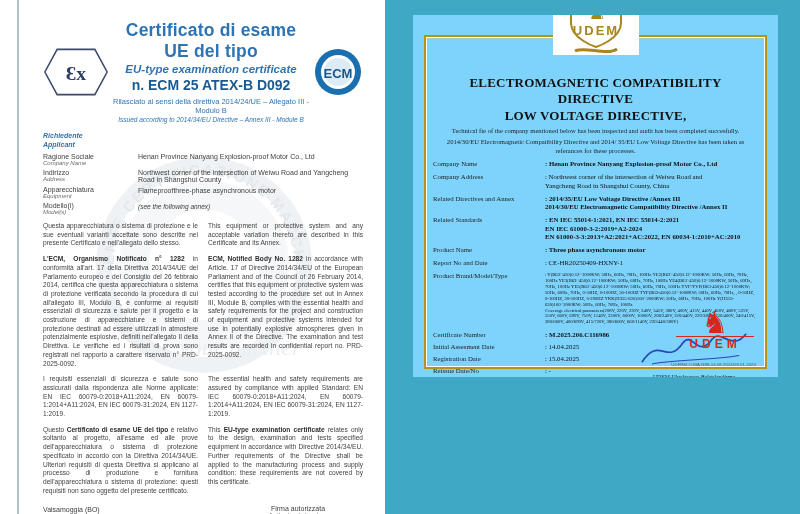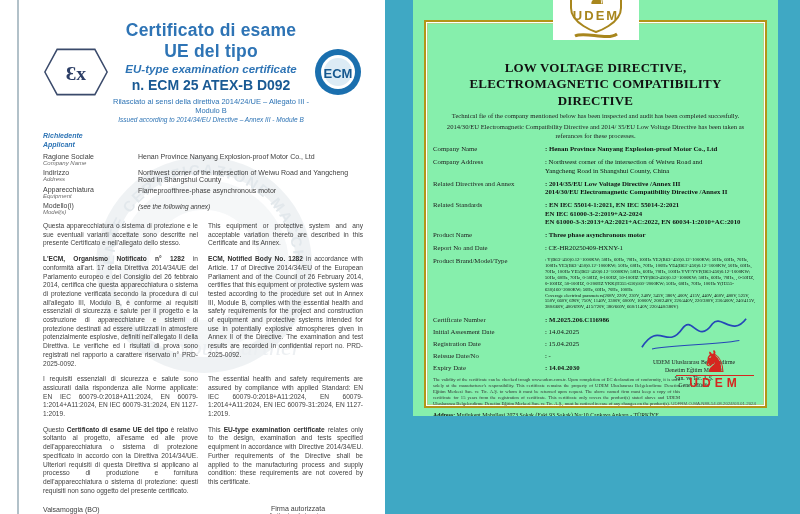--- a/index.html
+++ b/index.html
@@ -37,21 +37,21 @@
   .lc-para b { color:#2f2f2f; }
 
   .lc-footer { display:flex; margin-top:10px; }
   .lc-f-left { width:110px; flex:none; font-size:7px; line-height:1.5; }
   .lc-f-center { flex:1; text-align:center; position:relative; }
   .lc-f-right { width:130px; flex:none; text-align:center; }
   .lc-sign-label { font-size:7px; }
   .lc-sign-label-en { font-size:6.5px; font-style:italic; color:#555; }
 
   
-  .cert-right { position:absolute; left:413px; top:0; width:365px; height:416px; background:#86efac; font-family:"Liberation Serif", serif; color:#1c1c1c; overflow:hidden; }
+  .cert-right { position:absolute; left:413px; top:15px; width:365px; height:362px; background:#7dd3fc; font-family:"Liberation Serif", serif; color:#1c1c1c; overflow:hidden; }
   .rc-frame { position:absolute; left:11px; top:20px; right:11px; bottom:8px; border:2.5px solid #b39418; box-shadow:inset 0 0 0 1px #fff, inset 0 0 0 1.5px #d8c06a; }
   .rc-inner { position:absolute; left:20px; top:20px; right:20px; bottom:10px; }
   .udem-shield { position:absolute; left:50%; transform:translateX(-50%); top:-22px; width:86px; height:62px; background:#fff; text-align:center; z-index:3; }
   .rc-title { margin-top:40px; text-align:center; font-weight:700; font-size:13px; line-height:1.25; letter-spacing:.2px; color:#111; }
   .rc-subtitle { text-align:center; font-size:6.6px; line-height:1.3; margin-top:3px; color:#222; }
   .rc-rows { margin-top:5px; }
   .rc-row { display:flex; margin-top:4.5px; }
   .rc-label { width:112px; flex:none; font-size:6.8px; color:#222; }
   .rc-value { flex:1; font-size:6.8px; white-space:pre-line; line-height:1.25; color:#111; }
   .rc-value.bold { font-weight:700; }
@@ -191,22 +191,22 @@
       <svg width="86" height="62" viewBox="0 0 86 62">
         <path d="M18 1 H68 V30 C68 46 43 54 43 54 C43 54 18 46 18 30 Z" fill="none" stroke="#a8861d" stroke-width="2"></path>
         <text x="43" y="26" text-anchor="middle" font-size="24" fill="#a8861d">♞</text>
         <text x="43" y="42" text-anchor="middle" font-size="13" font-weight="bold" letter-spacing="2" fill="#a8861d" font-family="Liberation Sans, sans-serif">UDEM</text>
         <path d="M22 58 C 32 53, 54 63, 64 56" stroke="#a8861d" stroke-width="3" fill="none"></path>
       </svg>
     </div>
 
     <div class="rc-inner">
       <div class="rc-title">
+        <div>ELECTROMAGNETIC COMPATIBILITY DIRECTIVE</div>
         <div>LOW VOLTAGE DIRECTIVE,</div>
-        <div>ELECTROMAGNETIC COMPATIBILITY DIRECTIVE</div>
       </div>
       <div class="rc-subtitle">Technical fie of the company mentioned below has been inspected and audit has been completed succesfully.</div>
       <div class="rc-subtitle">2014/30/EU Electromagnetic Compatibility Directive and 2014/ 35/EU Low Voltage Directive has been taken as referances for these processes.</div>
 
       <div class="rc-rows">
         <div class="rc-row">
           <span class="rc-label">Company Name</span>
           <span class="rc-value bold">: Henan Province Nanyang Explosion-proof Motor Co., Ltd</span>
         </div>
         <div class="rc-row">

